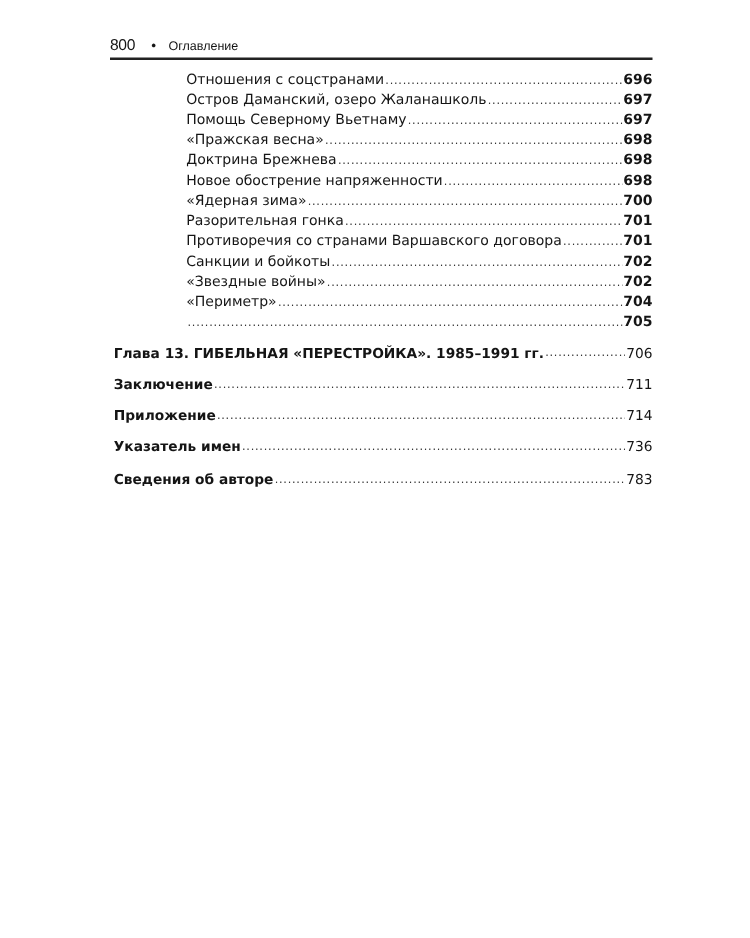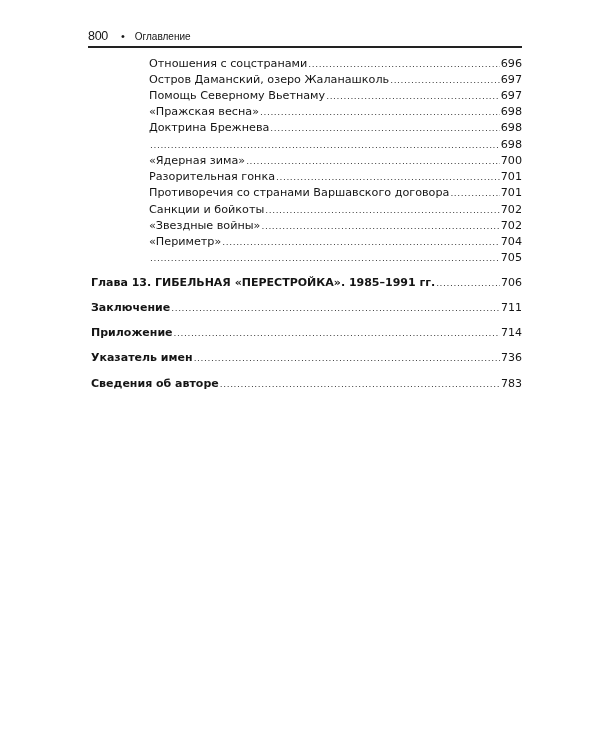--- a/index.html
+++ b/index.html
@@ -26,21 +26,21 @@
     .row.sub { left: 149px; }
     .row.main { left: 91px; font-weight: bold; font-size: 11px; align-items: flex-end; }
     .row .title { flex: 0 0 auto; }
     .row .dots {
       flex: 1 1 auto; overflow: hidden; margin: 0 1px;
       font-weight: normal; letter-spacing: 0.6px; font-size: 9px; color: #333;
     }
     .row .dots::before {
       content: "........................................................................................................................................................................................";
     }
-    .row .pg { flex: 0 0 auto; font-weight: normal; }
+    .row .pg { flex: 0 0 auto; font-weight: bold; }
     .row.main .pg { font-weight: normal; }
   </style>
 </head>
 <body>
 
 <div class="header">
   <span class="page-num">800</span>
   <span class="bullet">•</span>
   <span class="section">Оглавление</span>
 </div>
@@ -67,20 +67,21 @@
     <span class="title">«Пражская весна»</span>
     <span class="dots"></span>
     <span class="pg">698</span>
   </div>
   <div class="row sub" style="top:121px">
     <span class="title">Доктрина Брежнева</span>
     <span class="dots"></span>
     <span class="pg">698</span>
   </div>
   <div class="row sub" style="top:138px">
+    <span class="title">Новое обострение напряженности</span>
     <span class="dots"></span>
     <span class="pg">698</span>
   </div>
   <div class="row sub" style="top:154px">
     <span class="title">«Ядерная зима»</span>
     <span class="dots"></span>
     <span class="pg">700</span>
   </div>
   <div class="row sub" style="top:170px">
     <span class="title">Разорительная гонка</span>

